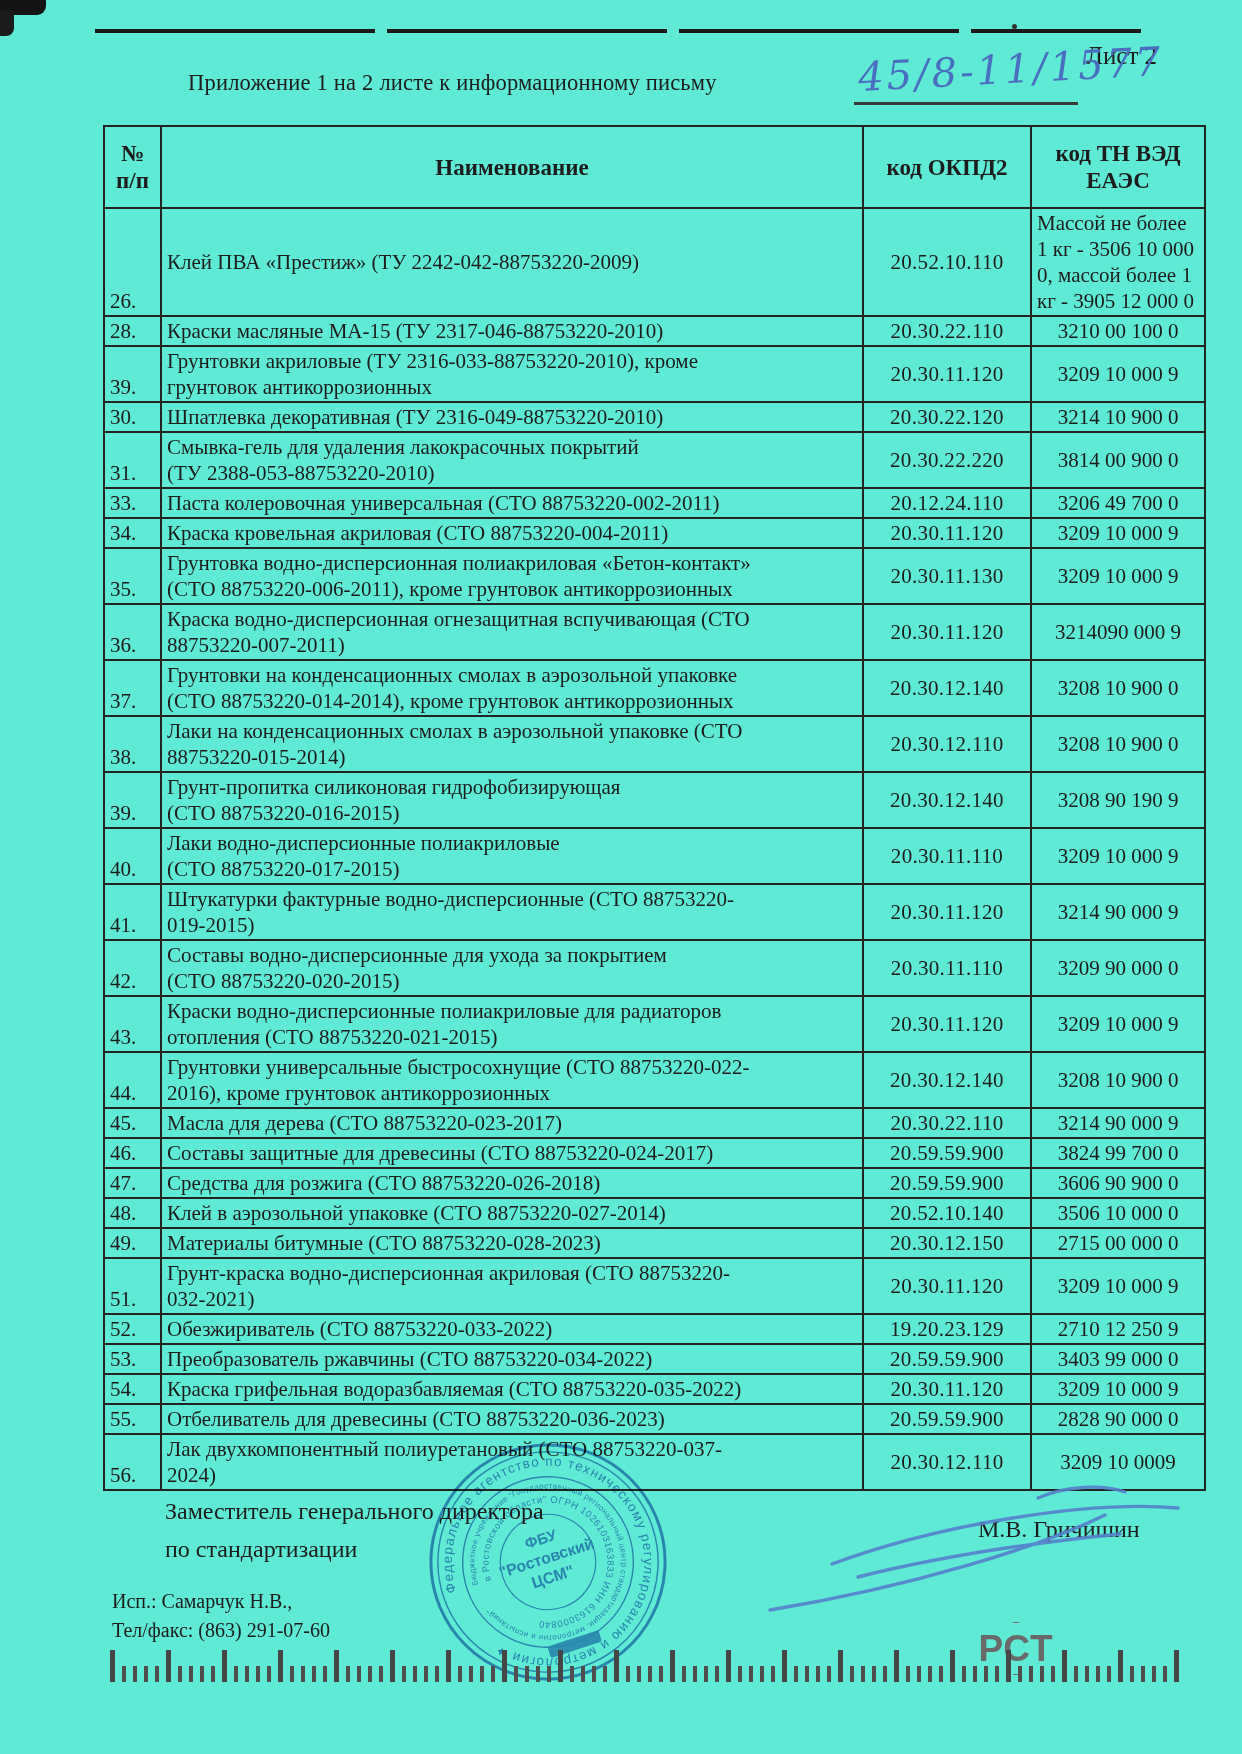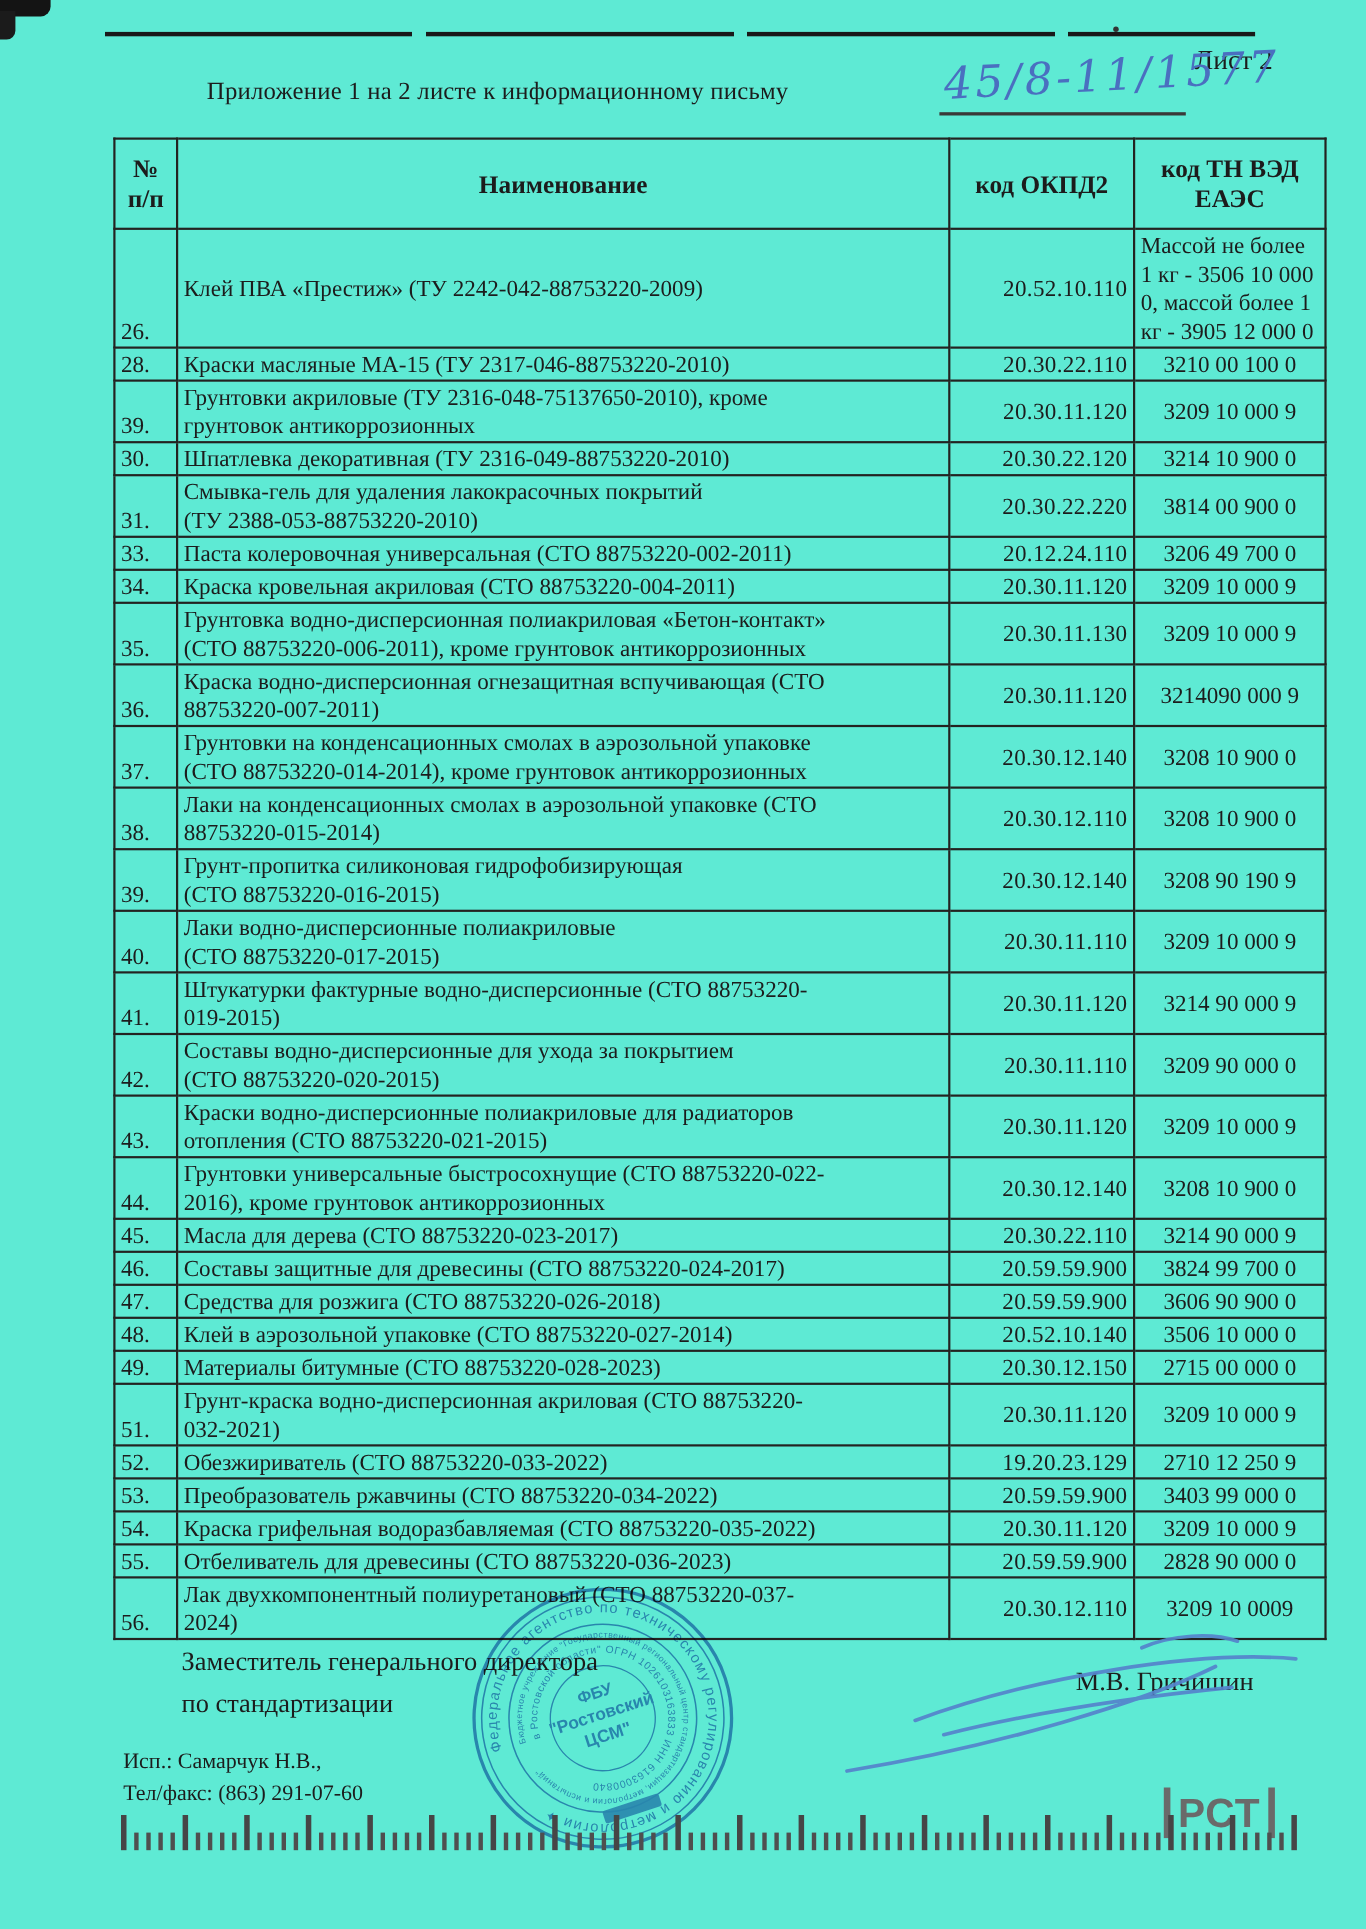--- a/index.html
+++ b/index.html
@@ -31,37 +31,37 @@
   table.products col.c-num{width:57px}
   table.products col.c-name{width:702px}
   table.products col.c-okpd{width:168px}
   table.products col.c-tnved{width:174px}
   table.products th,table.products td{border:2.2px solid #232321;}
   table.products thead tr{height:82px;}
   table.products th{font-size:23px;font-weight:bold;text-align:center;vertical-align:middle;padding:2px 6px;line-height:27px;}
   table.products td{font-size:21px;line-height:26px;padding:1px 5px;}
   td.cell-num{vertical-align:bottom;text-align:left;padding-left:8px;padding-bottom:3px;}
   td.cell-name{vertical-align:middle;text-align:left;padding-left:12px;white-space:pre-line;}
-  td.cell-okpd{vertical-align:middle;text-align:right;letter-spacing:.3px;margin-left:40px;}
+  td.cell-okpd{vertical-align:middle;text-align:center;letter-spacing:.3px;margin-left:40px;}
   td.cell-tnved{vertical-align:middle;text-align:center;}
   tr.first-row{height:82px;}
   td.small-note{font-size:15px;line-height:19px;text-align:left;padding:3px 5px;vertical-align:middle;}
 
   .footer-position1{position:absolute;left:165px;top:1498px;font-size:24px;}
   .footer-position2{position:absolute;left:165px;top:1536px;font-size:24px;}
   .signer-name{position:absolute;left:978px;top:1516px;font-size:24px;white-space:nowrap;}
   .executor{position:absolute;left:112px;top:1590px;font-size:20px;}
   .phone{position:absolute;left:112px;top:1619px;font-size:20px;}
 
   .stamp{position:absolute;left:424px;top:1438px;width:248px;height:248px;mix-blend-mode:multiply;}
   .signature{position:absolute;left:620px;top:1462px;width:580px;height:180px;pointer-events:none;}
 
   .rst-logo{
-    position:absolute;left:1058px;top:1622px;width:120px;height:52px;
-    display:flex;align-items:center;gap:7px;color:#666;
+    position:absolute;left:956px;top:1622px;width:120px;height:52px;
+    display:flex;align-items:center;gap:7px;color:#666;flex-direction:column;
   }
   .rst-bar{width:6px;height:46px;background:#6a6a6a;}
   .rst-text{font-family:"Liberation Sans","DejaVu Sans",sans-serif;font-weight:bold;font-size:37px;letter-spacing:1px;color:#6a6a6a;line-height:1;}
 
   .ruler{
     position:absolute;left:110px;top:1644px;width:1080px;height:38px;
     display:flex;align-items:flex-end;gap:7px;
   }
   .tick{width:4px;height:16px;background:#4f4f4f;}
   .tick.tall{height:32px;width:5px;background:#464646;}
@@ -104,21 +104,21 @@
       <td class="cell-tnved small-note">Массой не более 1 кг - 3506 10 000 0, массой более 1 кг - 3905 12 000 0</td>
     </tr>
         <tr>
       <td class="cell-num">28.</td>
       <td class="cell-name">Краски масляные МА-15 (ТУ 2317-046-88753220-2010)</td>
       <td class="cell-okpd">20.30.22.110</td>
       <td class="cell-tnved">3210 00 100 0</td>
     </tr>
         <tr>
       <td class="cell-num">39.</td>
-      <td class="cell-name">Грунтовки акриловые (ТУ 2316-048-75137650-2010), кроме
+      <td class="cell-name">Грунтовки акриловые (ТУ 2316-033-88753220-2010), кроме
 грунтовок антикоррозионных</td>
       <td class="cell-okpd">20.30.11.120</td>
       <td class="cell-tnved">3209 10 000 9</td>
     </tr>
         <tr>
       <td class="cell-num">30.</td>
       <td class="cell-name">Шпатлевка декоративная (ТУ 2316-049-88753220-2010)</td>
       <td class="cell-okpd">20.30.22.120</td>
       <td class="cell-tnved">3214 10 900 0</td>
     </tr>

